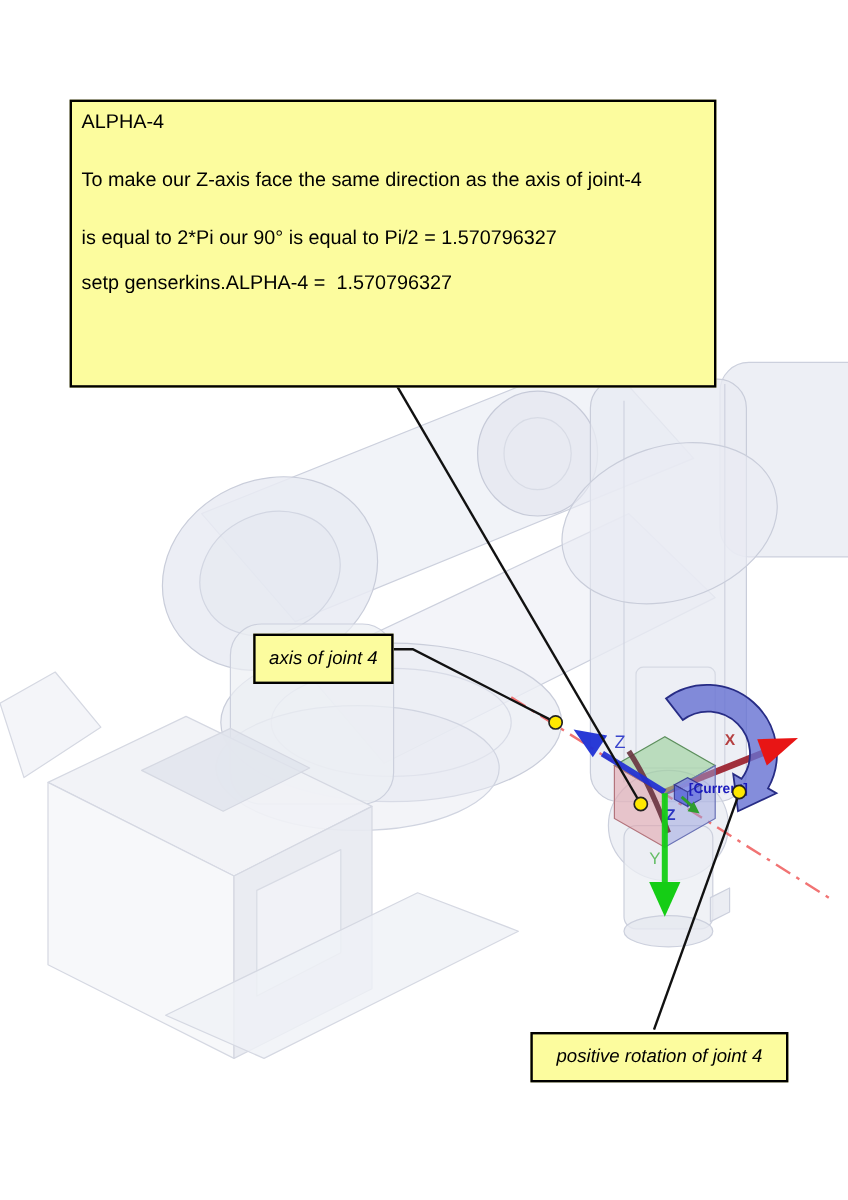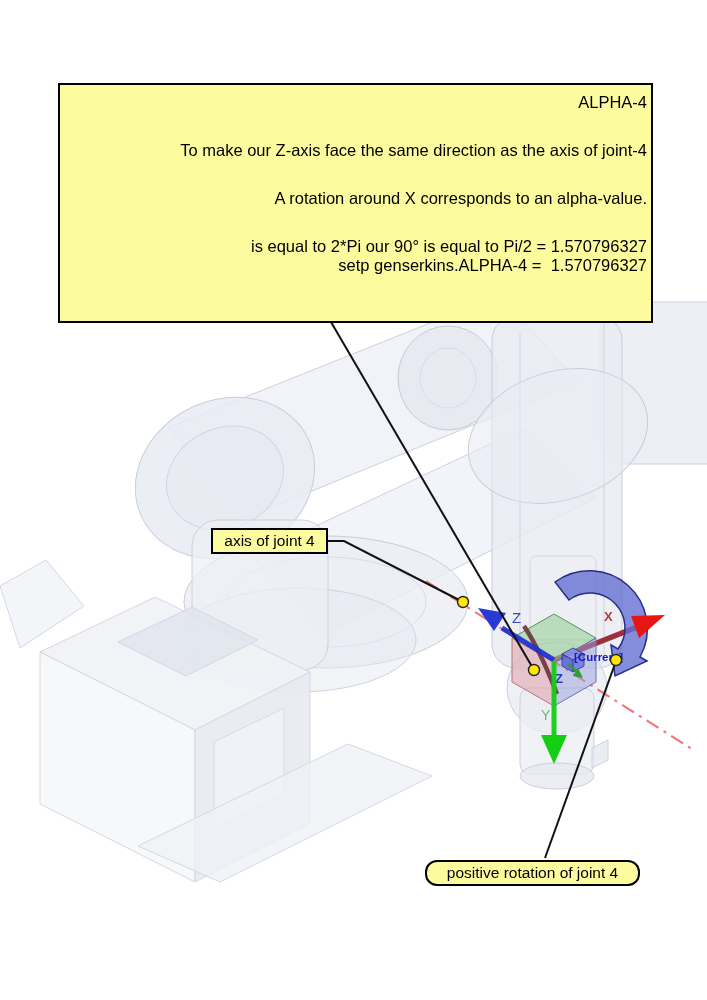--- a/index.html
+++ b/index.html
@@ -1,32 +1,32 @@
 <!DOCTYPE html>
 <html><head>
 <meta charset="utf-8">
 <style>
   html,body{margin:0;padding:0;background:#ffffff;}
   .stage{position:relative;width:707px;height:1000px;background:#ffffff;overflow:hidden;
          font-family:"Liberation Sans", sans-serif;color:#000;}
   .stage svg{position:absolute;left:0;top:0;}
   svg text{font-family:"Liberation Sans", sans-serif;}
 
-  .note-box{position:absolute;left:58px;top:83px;width:595px;height:240px;box-sizing:border-box;
-            border:2px solid #000;background:#fcfc9e;padding:8px 4px 0 24px;
-            font-size:16.5px;line-height:19px;text-align:right;}
+  .note-box{position:absolute;left:58px;top:83px;width:539px;height:240px;box-sizing:border-box;
+            border:2px solid #000;background:#fcfc9e;padding:8px 4px 0 8px;
+            font-size:16.5px;line-height:19px;}
   .note-title{margin-bottom:15px;}
   .note-line{white-space:pre;margin-top:29px;}
-  .note-cmd{white-space:pre;}
+  .note-cmd{margin-top:19px;white-space:pre;}
 
-  .callout{position:absolute;box-sizing:border-box;height:26px;border:2px solid #000;
+  .callout{position:absolute;box-sizing:border-box;height:42px;border:2px solid #000;
            background:#fcfc9e;font-size:15.5px;display:flex;align-items:center;
-           justify-content:center;white-space:nowrap;}
+           justify-content:center;white-space:nowrap;font-style:italic;}
   .callout-axis{left:211px;top:528px;width:117px;}
-  .callout-rot{left:425px;top:860px;width:215px;border-radius:12px;}
+  .callout-rot{left:442px;top:860px;width:215px;}
 </style>
 </head>
 <body>
 
 <div class="stage">
 
   <svg width="707" height="1000" viewBox="0 0 707 1000">
 
     <g stroke-linejoin="round">
 
@@ -113,21 +113,20 @@
     <line x1="545" y1="858" x2="616" y2="661" stroke="#111" stroke-width="2"></line>
 
     <circle cx="463" cy="602" r="5.5" stroke="#222" stroke-width="1.4" fill="#ffe800"></circle>
     <circle cx="534" cy="670" r="5.5" stroke="#222" stroke-width="1.4" fill="#ffe800"></circle>
     <circle cx="616" cy="660" r="5.5" stroke="#222" stroke-width="1.4" fill="#ffe800"></circle>
   </svg>
 
   <div class="note-box">
     <div class="note-title">ALPHA-4</div>
     <div class="note-line">To make our Z-axis face the same direction as the axis of joint-4</div>
-    <div class="note-line">A rotation around X corresponds to an alpha-value.</div>
     <div class="note-line">is equal to 2*Pi our 90° is equal to Pi/2 = 1.570796327</div>
     <div class="note-cmd">setp genserkins.ALPHA-4 =  1.570796327</div>
   </div>
 
   <div class="callout callout-axis">axis of joint 4</div>
   <div class="callout callout-rot">positive rotation of joint 4</div>
 
 </div>
 
 </body></html>

